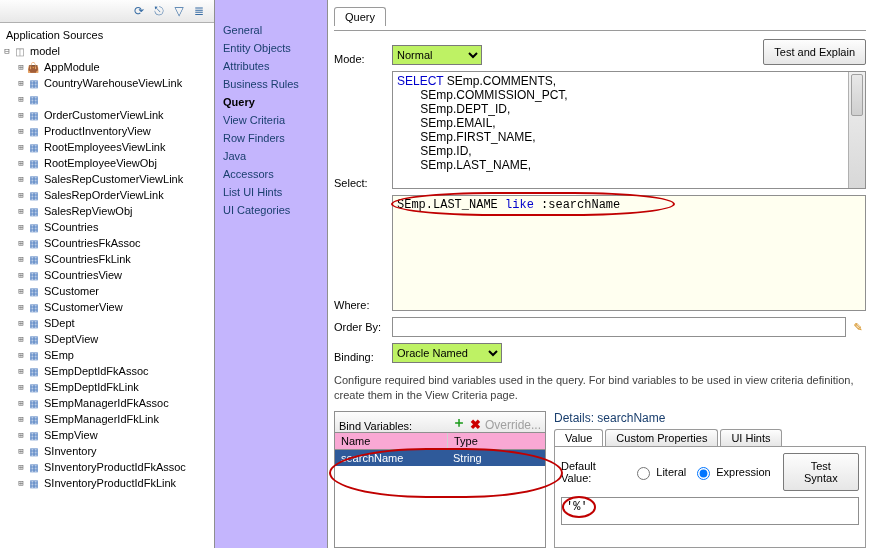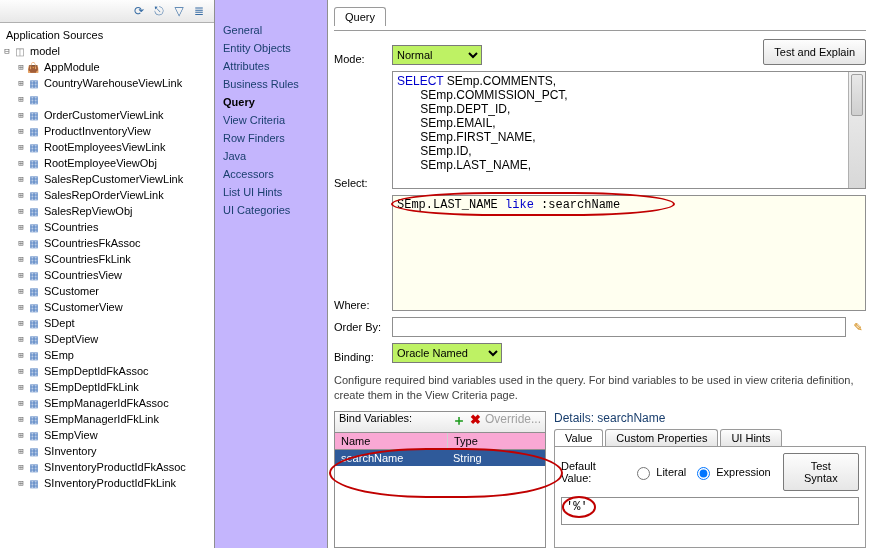--- a/index.html
+++ b/index.html
@@ -36,21 +36,21 @@
   .sql-box .sb .thumb{position:absolute;top:2px;left:2px;right:2px;height:40px;background:linear-gradient(#e8e8e8,#cfcfcf);border:1px solid #a0a0a0;border-radius:2px}
   .kw{color:#0000cc}
   .where-box{border:1px solid #8f8f8f;background:#fffff0;font-family:"Courier New",monospace;font-size:12px;padding:2px 4px;height:110px;flex:1;position:relative}
   .where-oval{position:absolute;border:2px solid #c00000;border-radius:50%/70%;width:280px;height:20px;left:-2px;top:-4px;pointer-events:none}
   .orderby{display:flex;align-items:center;margin-bottom:6px}
   .orderby input{flex:1;border:1px solid #8f8f8f;height:18px;font-family:inherit;font-size:11px;padding:0 4px}
   .pencil{width:16px;height:16px;margin-left:4px;color:#d08000;display:flex;align-items:center;justify-content:center}
   .note{color:#404040;font-size:11px;margin:4px 0 8px 0;line-height:1.35}
   .bottom{display:flex;gap:8px;flex:1;min-height:0}
   .bv-panel{width:210px;border:1px solid #8f8f8f;display:flex;flex-direction:column;position:relative}
-  .bv-head{display:flex;align-items:flex-start;border-bottom:1px solid #8f8f8f;background:linear-gradient(#fdfdfd,#eaeaea);height:20px;padding:0 4px;gap:4px}
+  .bv-head{display:flex;align-items:flex-end;border-bottom:1px solid #8f8f8f;background:linear-gradient(#fdfdfd,#eaeaea);height:20px;padding:0 4px;gap:4px}
   .bv-head .plus{color:#1a9a1a;font-weight:bold;font-size:14px}
   .bv-head .del{color:#cc0000;font-weight:bold;font-size:13px}
   .bv-head .ov{color:#a0a0a0;font-size:12px}
   .bv-cols{display:flex;border-bottom:1px solid #8f8f8f;background:#f9a8d4}
   .bv-cols>div{padding:2px 6px;font-size:11px}
   .bv-cols>div:first-child{width:100px;border-right:1px solid #cfcfcf}
   .bv-row{display:flex;background:#2f5a9a;color:#fff}
   .bv-row>div{padding:2px 6px;font-size:11px}
   .bv-row>div:first-child{width:100px}
   .bv-oval{position:absolute;border:2px solid #c00000;border-radius:50%/60%;left:-6px;width:230px;height:46px;top:36px;pointer-events:none}

